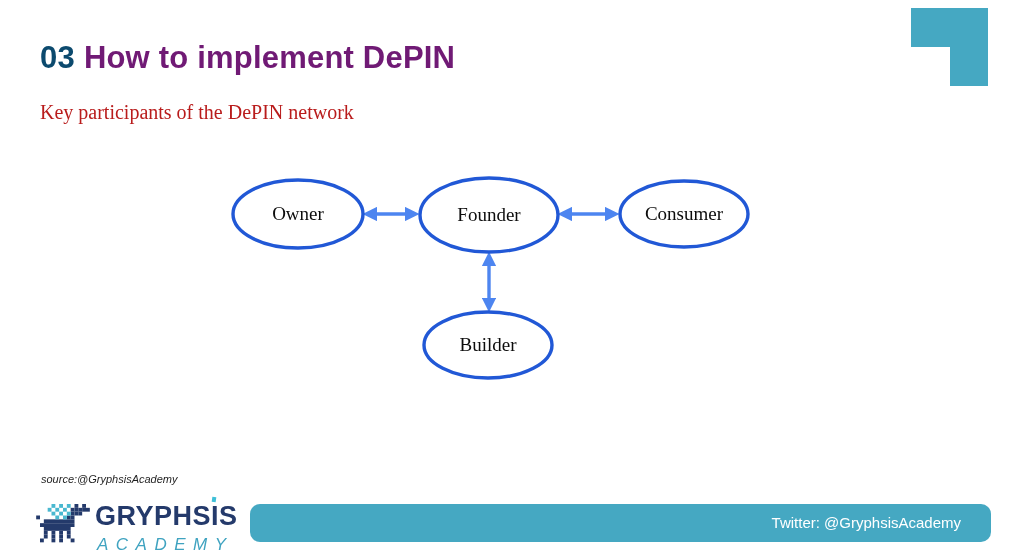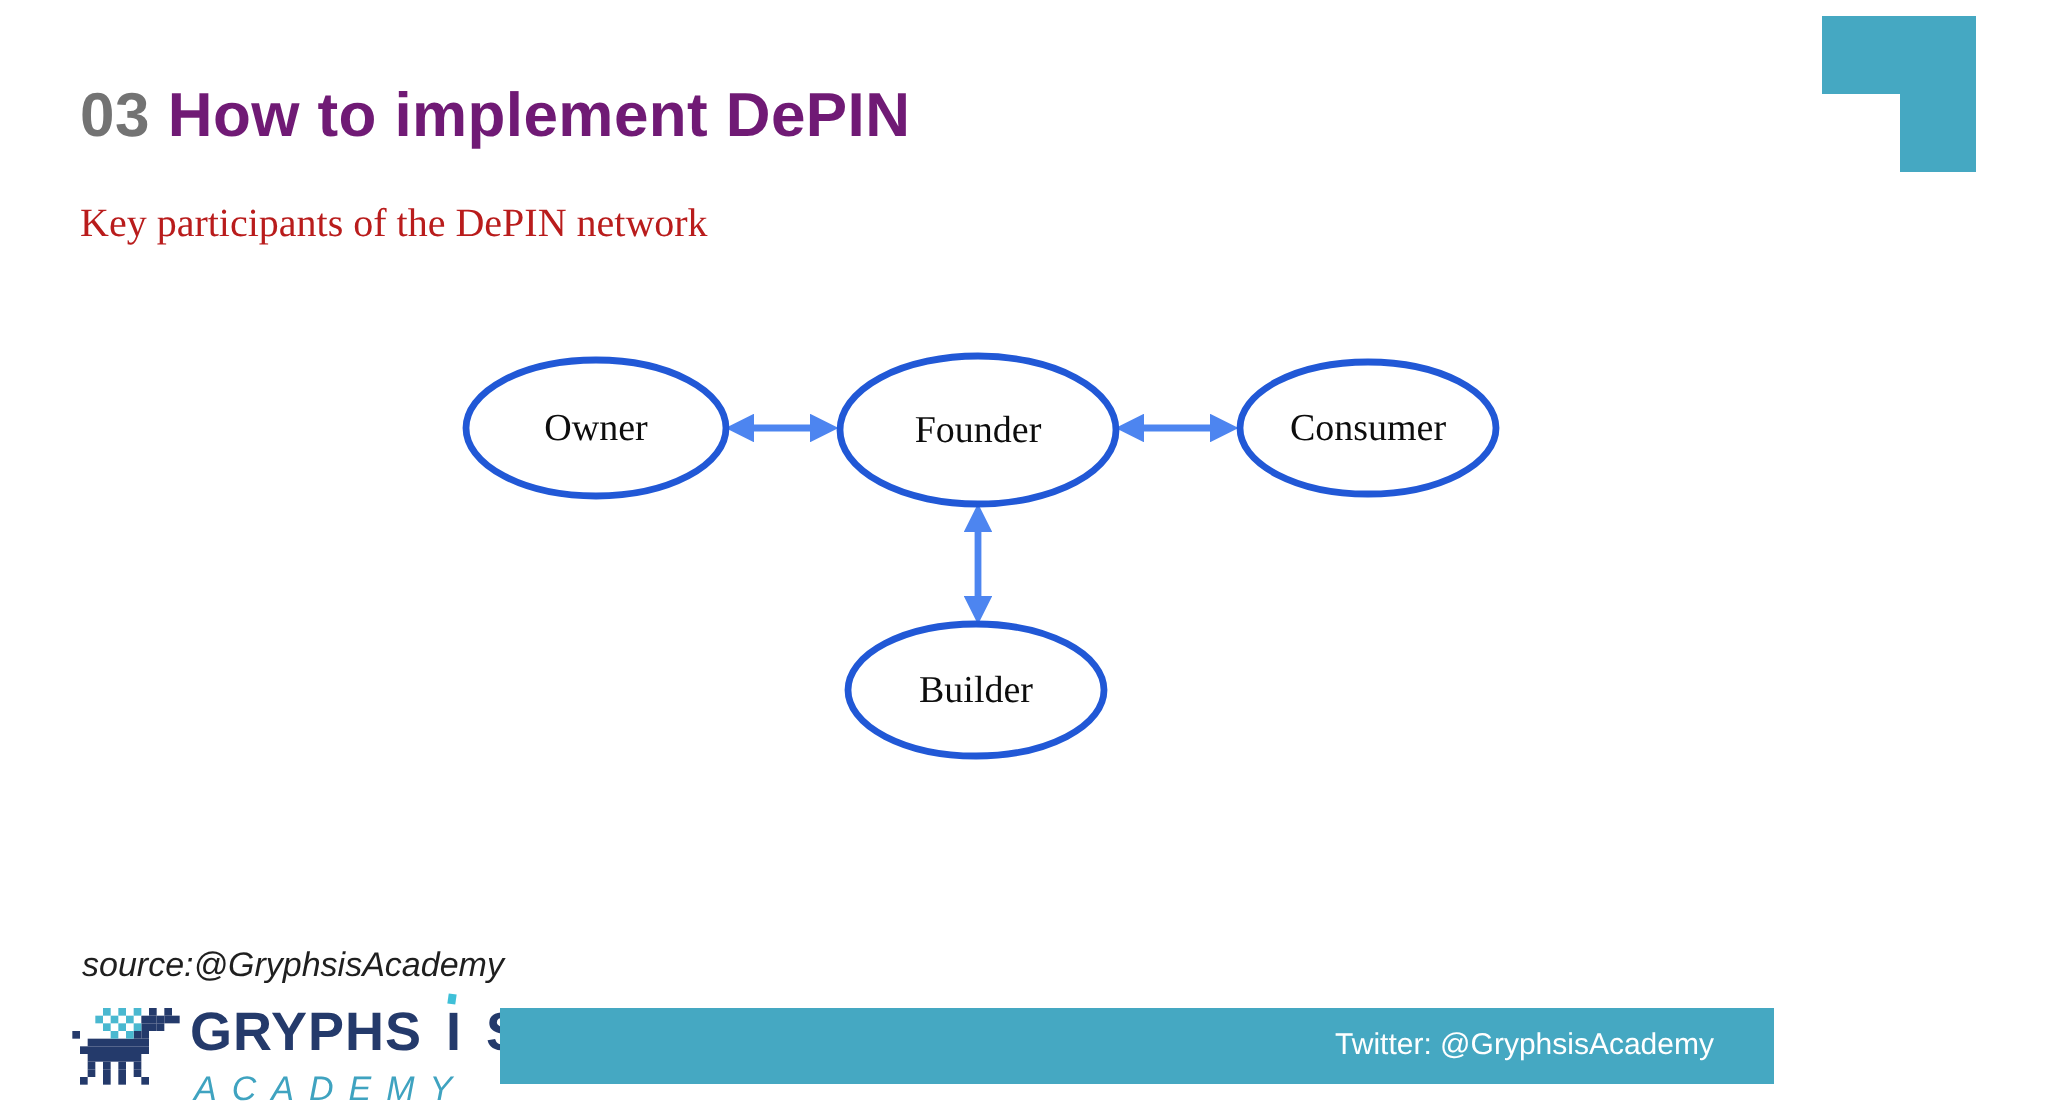--- a/index.html
+++ b/index.html
@@ -6,47 +6,47 @@
   .slide{position:relative;width:1024px;height:559px;background:#ffffff;overflow:hidden;
          font-family:"Liberation Sans",sans-serif;}
 
   
   .corner-h{position:absolute;left:911px;top:8px;width:77px;height:39px;background:#45a8c2;}
   .corner-v{position:absolute;left:950px;top:47px;width:38px;height:39px;background:#45a8c2;}
 
   
   .title-row{position:absolute;left:40px;top:40px;font-size:31px;font-weight:bold;
              letter-spacing:0.2px;white-space:nowrap;}
-  .title-number{color:#737373;margin-right:9px;}
+  .title-number{color:#0c4a6e;margin-right:9px;}
   .title-text{color:#701a75;}
 
   
   .subtitle{position:absolute;left:40px;top:101px;font-family:"Liberation Serif",serif;
             font-size:20px;color:#b91c1c;}
 
   
   .diagram{position:absolute;left:210px;top:158px;}
 
   
-  .source-text{position:absolute;left:41px;top:473px;font-style:italic;font-size:17px;
+  .source-text{position:absolute;left:41px;top:473px;font-style:italic;font-size:11px;
                color:#1f1f1f;}
 
   
   .logo{position:absolute;left:36px;top:502px;display:flex;align-items:flex-start;}
   .logo-icon{display:block;margin-top:2px;}
   .logo-text-block{margin-left:5px;}
   .logo-word{display:flex;font-size:27px;font-weight:bold;color:#243a6b;line-height:1.1;
-             letter-spacing:0.5px;gap:12px;}
+             letter-spacing:0.5px;}
   .lg-i-wrap{position:relative;}
   .i-accent{position:absolute;left:1px;top:-5px;width:4px;height:5px;background:#3fc0d8;
             transform:rotate(8deg);}
   .logo-sub{font-size:17px;letter-spacing:7.5px;color:#3fa3c0;margin-top:3px;margin-left:2px;font-style:italic;}
 
   
-  .footer-bar{position:absolute;left:250px;top:504px;width:637px;height:38px;background:#45a8c2;}
+  .footer-bar{position:absolute;left:250px;top:504px;width:741px;height:38px;background:#45a8c2;border-radius:10px;}
   .footer-text{position:absolute;right:30px;top:0;line-height:38px;color:#ffffff;font-size:15px;}
 </style>
 </head>
 <body>
 
 <div class="slide">
 
   <div class="corner-h"></div>
   <div class="corner-v"></div>
 

